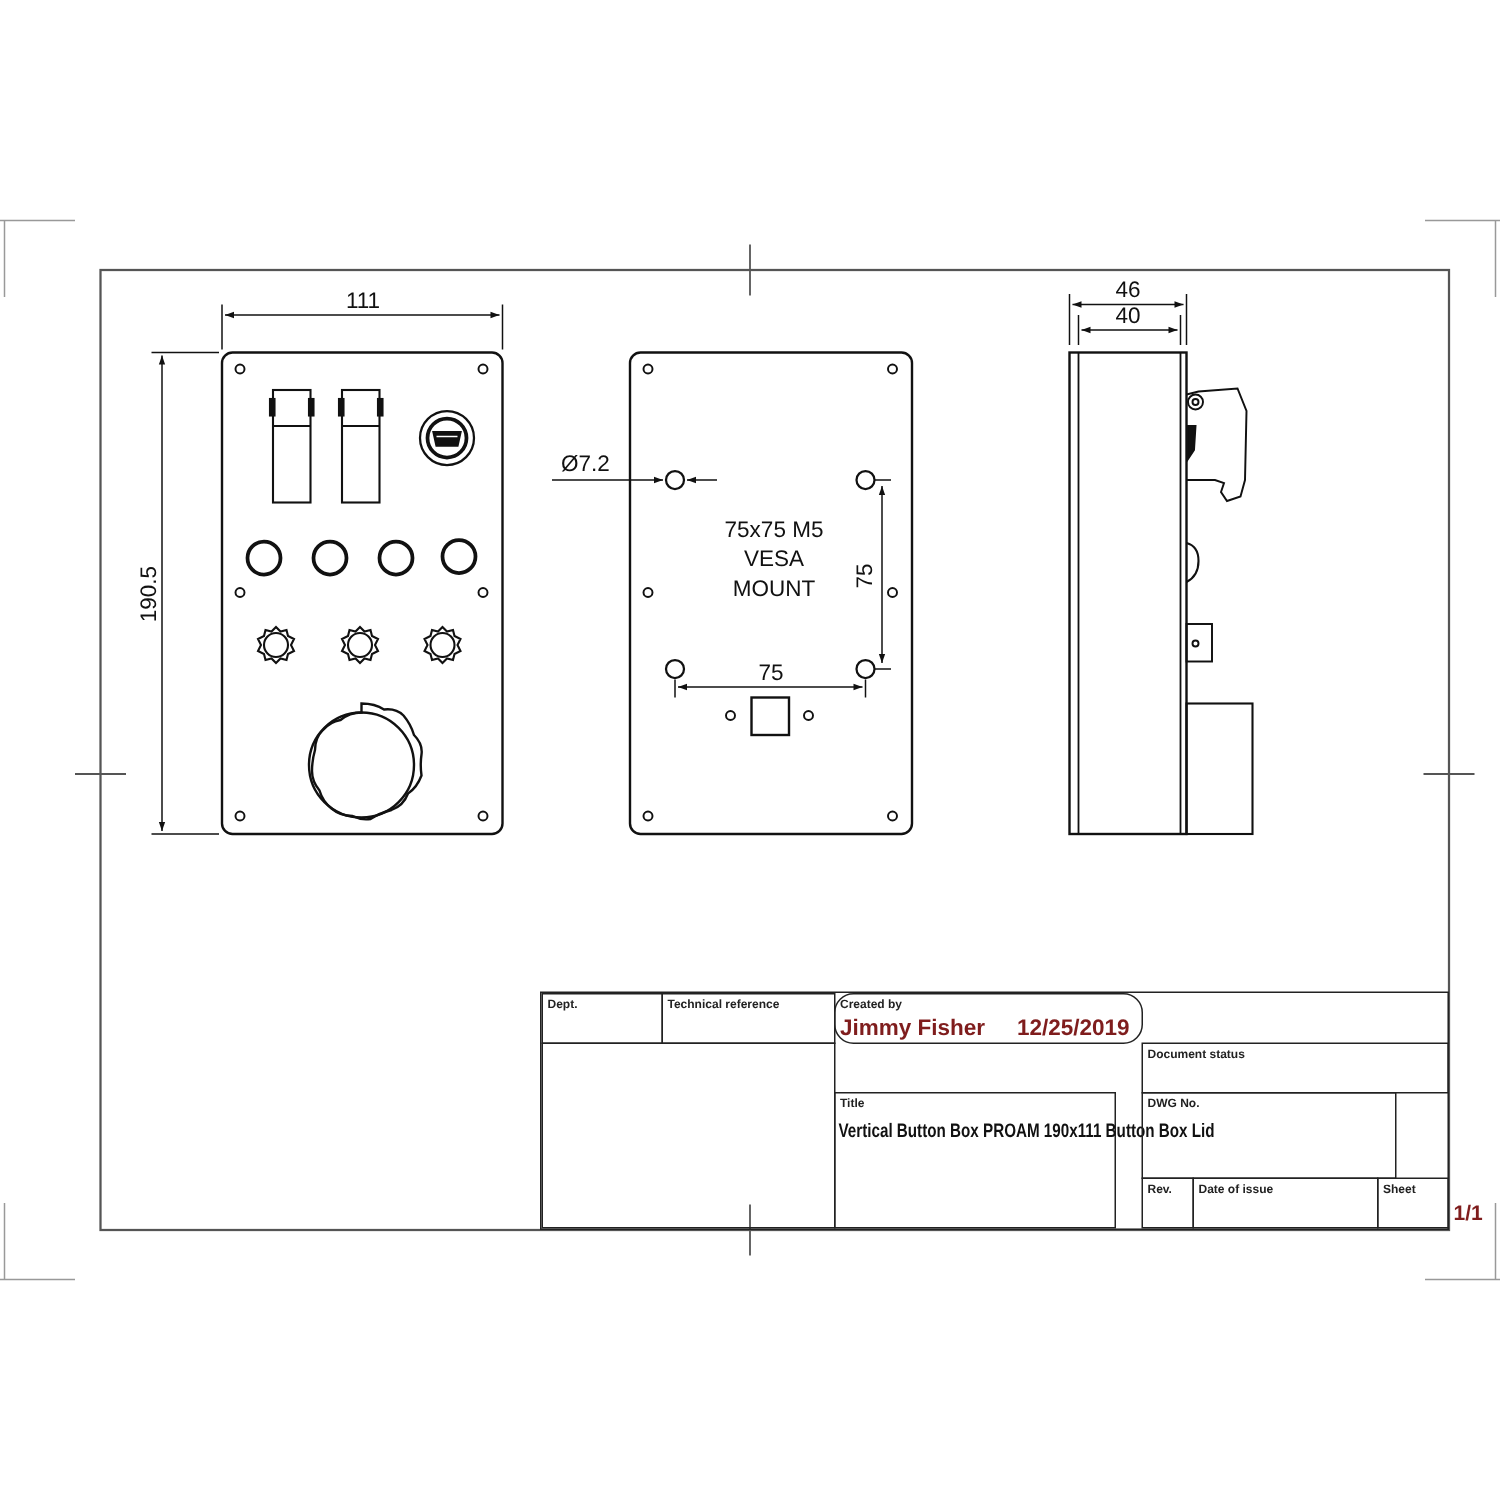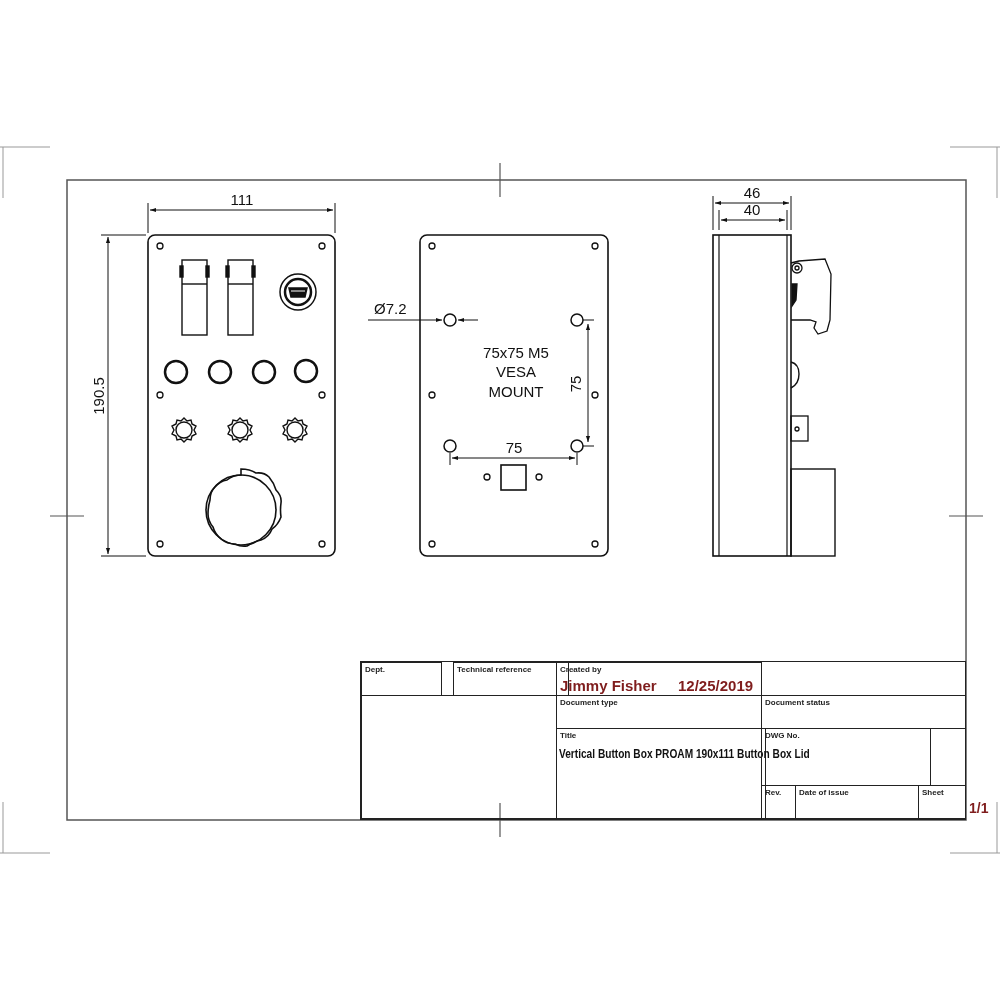--- a/index.html
+++ b/index.html
@@ -177,39 +177,36 @@
   </g>
   <text class="dim" x="752" y="198" text-anchor="middle">46</text>
   <text class="dim" x="752" y="215" text-anchor="middle">40</text>
 </svg>
 
 <div class="tb">
 
   <div class="cell" style="left:0;top:0;width:81px;height:34px;">
     <span class="lbl">Dept.</span>
   </div>
-  <div class="cell" style="left:92px;top:0;width:116px;height:34px;">
+  <div class="cell" style="left:80px;top:0;width:116px;height:34px;">
     <span class="lbl">Technical reference</span>
   </div>
-  <div class="cell" style="left:195px;top:0;width:206px;height:34px;">
+  <div class="cell" style="left:195px;top:0;width:206px;height:34px;border-radius:13px;">
     <span class="lbl">Created by</span>
     <span class="val-big" style="left:3px;top:14px;">Jimmy Fisher</span>
     <span class="val-big" style="left:121px;top:14px;">12/25/2019</span>
   </div>
 
   <div class="cell" style="left:0;top:33px;width:196px;height:124px;"></div>
 
-  <div class="cell" style="left:195px;top:33px;width:206px;height:34px;">
-    <span class="lbl">Document type</span>
-  </div>
   <div class="cell" style="left:400px;top:33px;width:205px;height:34px;">
     <span class="lbl">Document status</span>
   </div>
 
-  <div class="cell" style="left:195px;top:66px;width:210px;height:91px;">
+  <div class="cell" style="left:195px;top:66px;width:188px;height:91px;">
     <span class="lbl">Title</span>
     <span class="title-val" style="top:17px;">Vertical Button Box PROAM 190x111 Button Box Lid</span>
   </div>
   <div class="cell" style="left:400px;top:66px;width:170px;height:58px;">
     <span class="lbl">DWG No.</span>
   </div>
 
   <div class="cell" style="left:400px;top:123px;width:35px;height:34px;">
     <span class="lbl">Rev.</span>
   </div>

